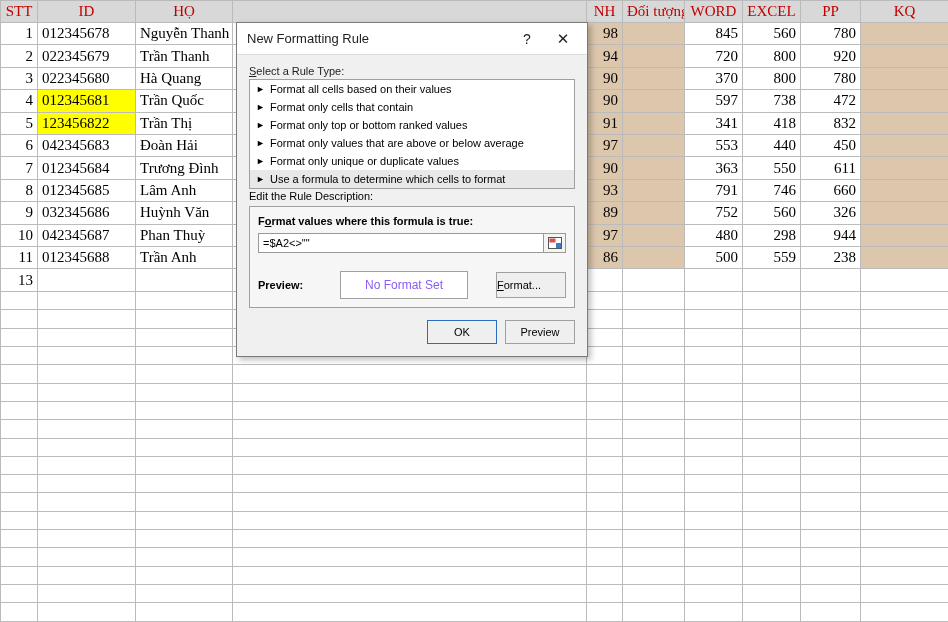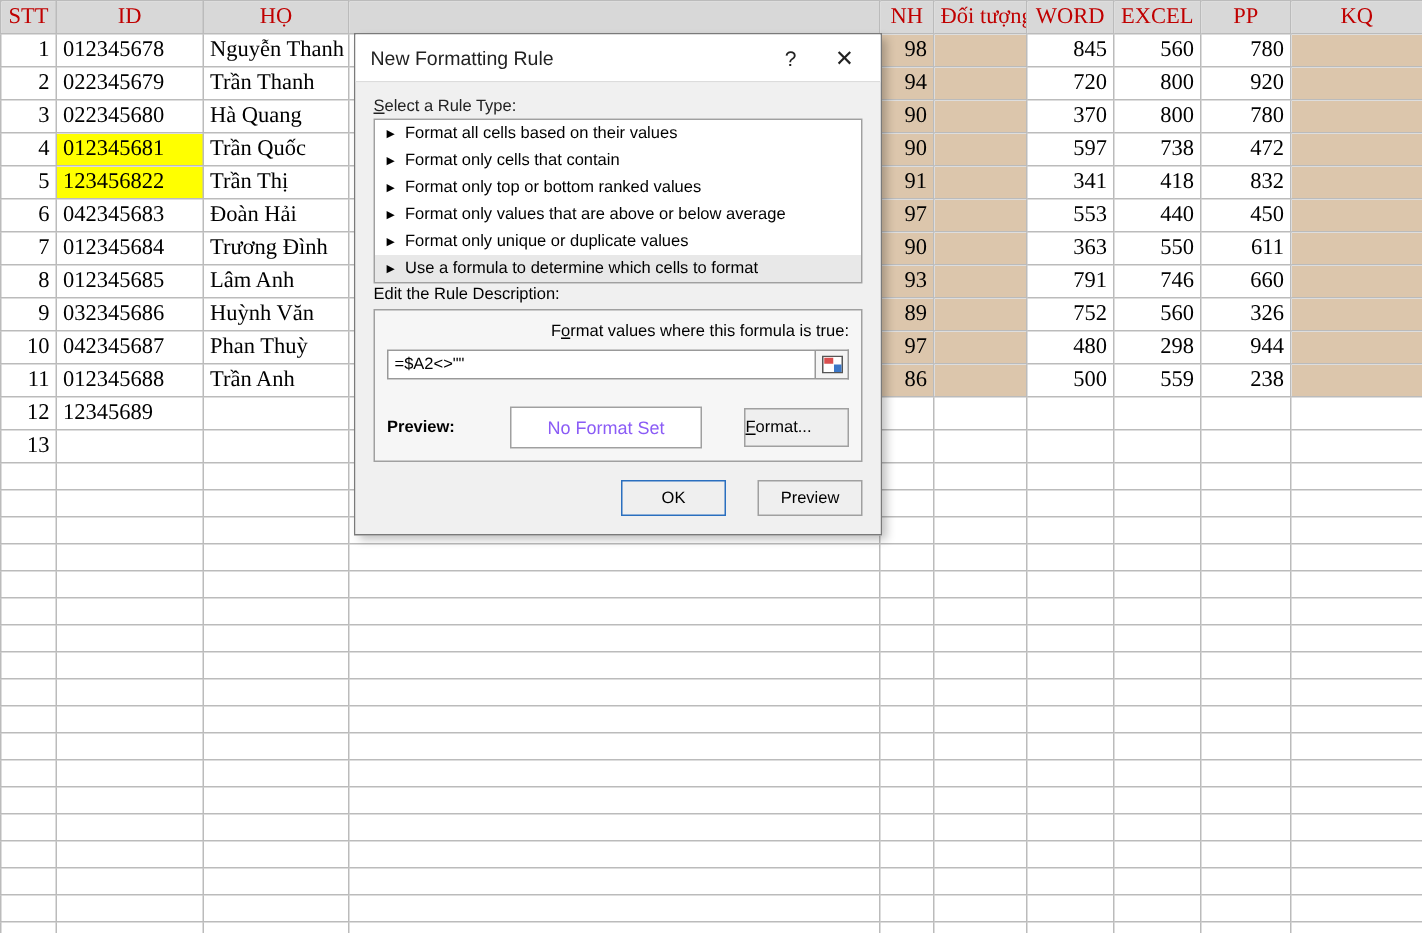--- a/index.html
+++ b/index.html
@@ -120,23 +120,22 @@
     font-size: 11px;
     margin-top: 1px;
     margin-bottom: 4px;
   }
   .edit-box {
     border: 1px solid #a0a0a0;
     background: #f6f6f6;
     padding: 8px 8px 8px 8px;
   }
   .edit-box .bold-lbl {
-    font-size: 11px; font-weight: normal;
+    font-size: 11px; font-weight: bold;
     margin-bottom: 6px;
-    text-align: right;
   }
   .formula-row {
     display: flex;
     align-items: stretch;
     gap: 0;
   }
   .formula-input {
     flex: 1;
     border: 1px solid #999;
     height: 20px;
@@ -170,21 +169,21 @@
   .fmt-btn {
     width: 70px; height: 26px;
     border: 1px solid #a0a0a0;
     background: #efefef;
     font-size: 11px;
     display: flex; align-items: center; justify-content: flex-start;
   }
   .dlg-buttons {
     display: flex;
     justify-content: flex-end;
-    gap: 21px;
+    gap: 8px;
     margin-top: 12px;
   }
   .dlg-buttons .btn {
     width: 70px; height: 24px;
     border: 1px solid #a0a0a0;
     background: #efefef;
     font-size: 11px;
     display: flex; align-items: center; justify-content: center;
   }
   .dlg-buttons .btn.ok { border: 1px solid #2a6fbf; }
@@ -344,32 +343,20 @@
         <td class="stt">11</td>
         <td class="id ">012345688</td>
         <td class="name">Trần Anh</td>
         <td></td>
         <td class="num sh">86</td>
         <td class="sh-blank"></td>
         <td class="num">500</td>
         <td class="num">559</td>
         <td class="num">238</td>
         <td class="sh-blank"></td>
-      </tr>
-      <tr>
-        <td class="stt">12</td>
-        <td class="id">12345689</td>
-        <td></td>
-        <td></td>
-        <td></td>
-        <td></td>
-        <td></td>
-        <td></td>
-        <td></td>
-        <td></td>
       </tr>
       <tr>
         <td class="stt">13</td>
         <td class="id"></td>
         <td></td>
         <td></td>
         <td></td>
         <td></td>
         <td></td>
         <td></td>

